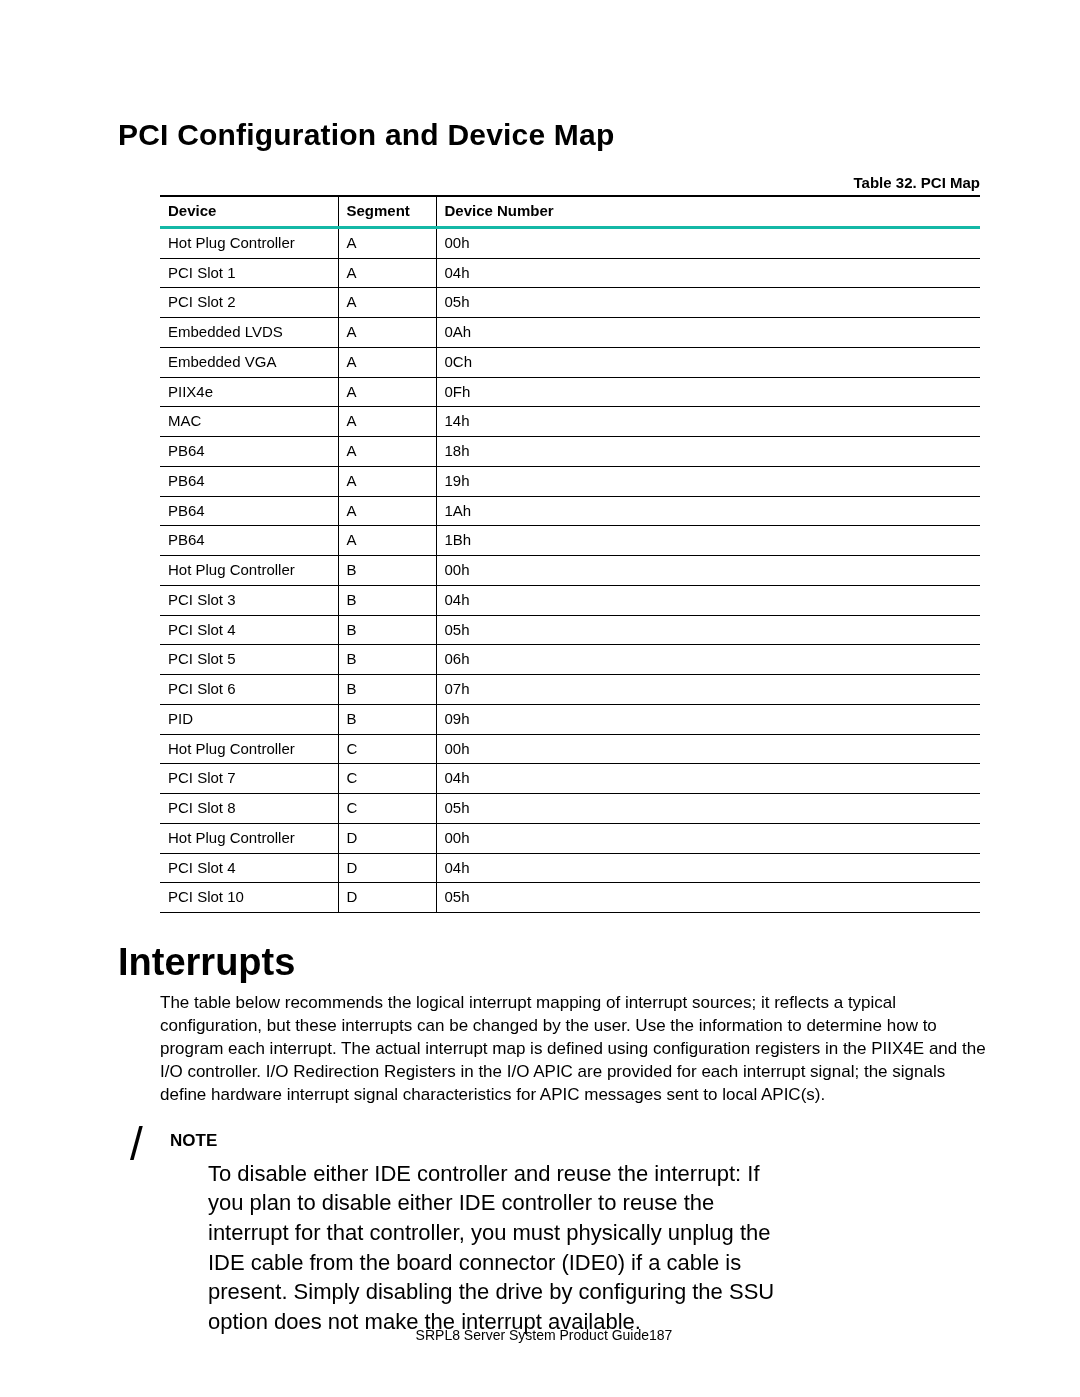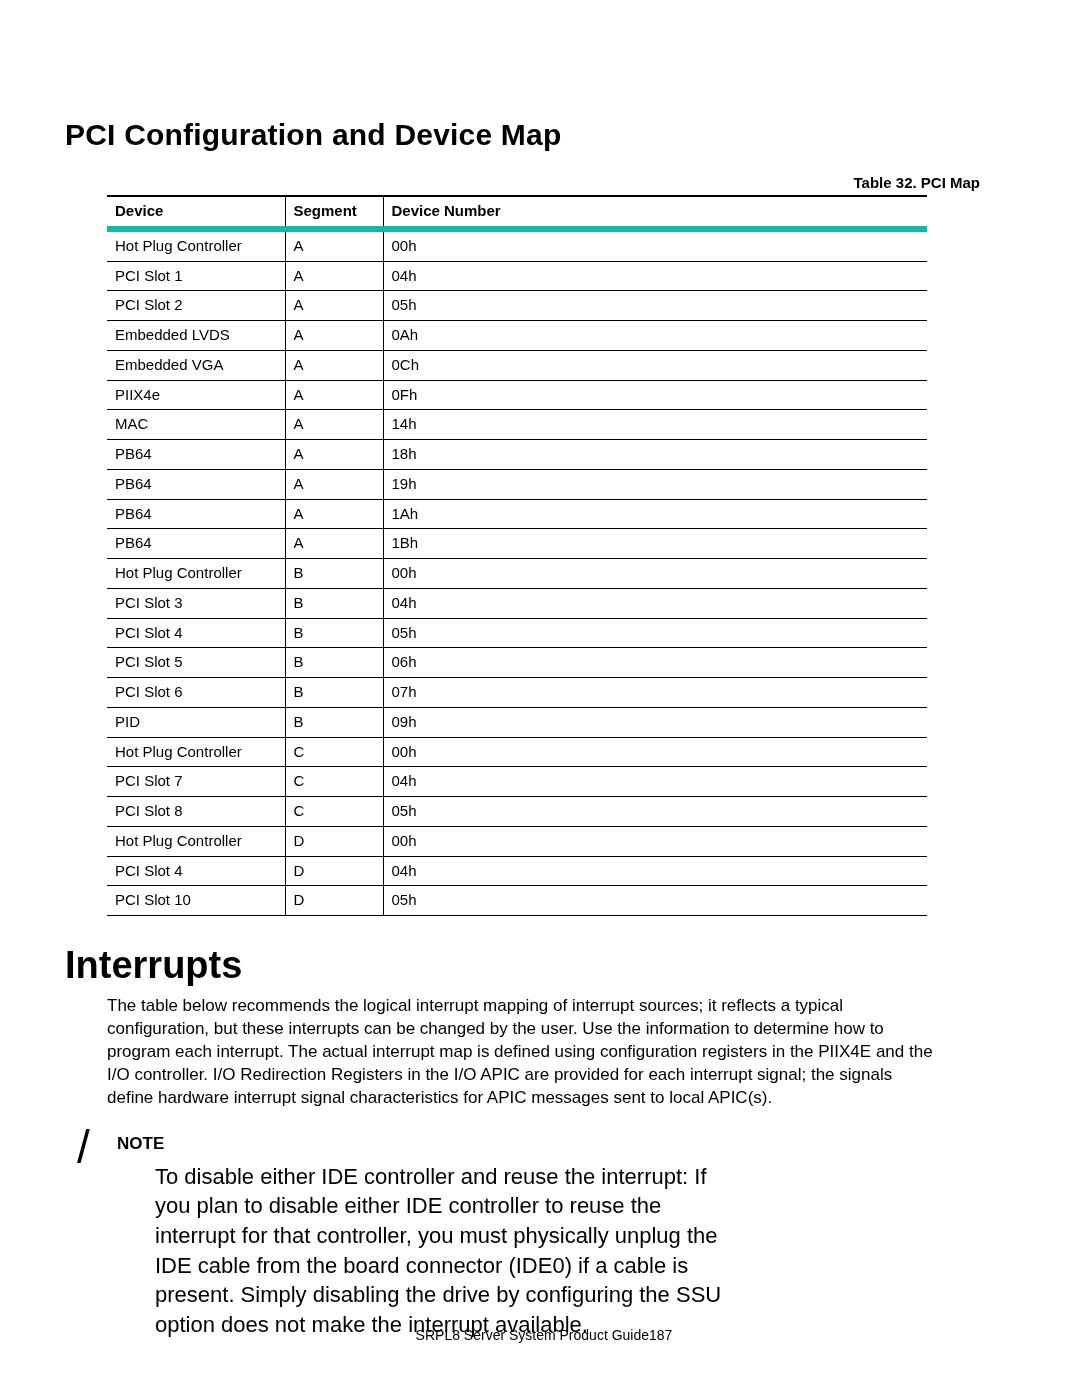--- a/index.html
+++ b/index.html
@@ -7,21 +7,21 @@
     margin: 0;
     padding: 0;
     background: #ffffff;
     font-family: Arial, Helvetica, sans-serif;
     color: #000;
     width: 1080px;
     height: 1397px;
     position: relative;
   }
   .page {
-    padding: 118px 100px 0 65px;
+    padding: 118px 100px 0 118px;
   }
   .h1 {
     font-size: 30px;
     font-weight: bold;
     margin: 0 0 22px 0;
     letter-spacing: 0.2px;
   }
   .table-caption {
     font-size: 15px;
     font-weight: bold;
@@ -37,21 +37,21 @@
   table.pci th, table.pci td {
     text-align: left;
     padding: 5px 8px 5px 8px;
     border-bottom: 1px solid #000;
     vertical-align: top;
     line-height: 1.25;
   }
   table.pci th {
     font-weight: bold;
     border-top: 2px solid #000;
-    border-bottom: 6px solid #14b8a6;
+    border-bottom: 3px solid #14b8a6;
   }
   table.pci td.col-dev { border-right: 1px solid #000; width: 178px; }
   table.pci td.col-seg { border-right: 1px solid #000; width: 98px; }
   table.pci th.col-dev { border-right: 1px solid #000; width: 178px; }
   table.pci th.col-seg { border-right: 1px solid #000; width: 98px; }
   .h2 {
     font-size: 38px;
     font-weight: bold;
     margin: 28px 0 8px 0;
   }

